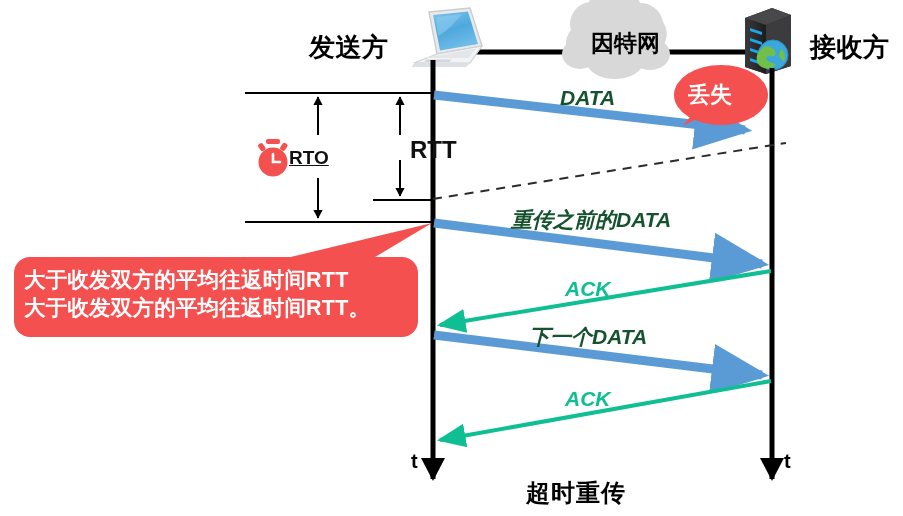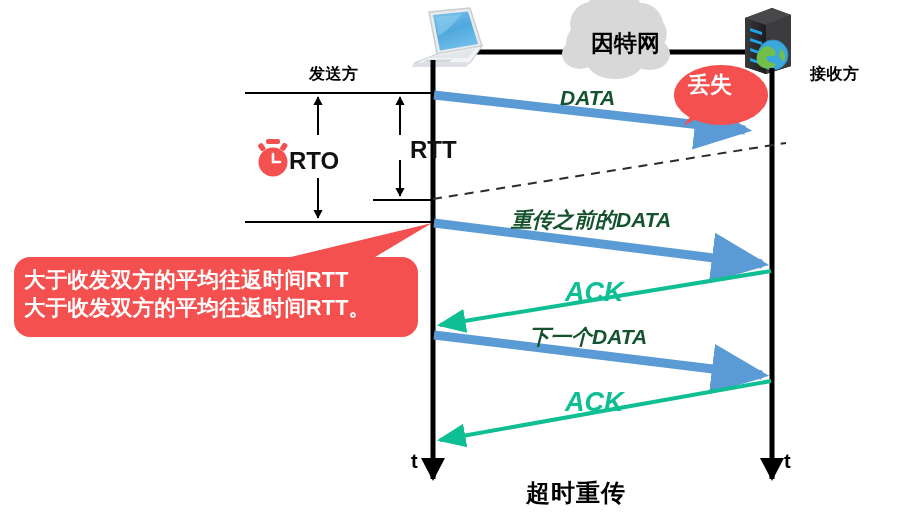--- a/index.html
+++ b/index.html
@@ -24,46 +24,46 @@
     width: 903px;
     height: 516px;
   }
   .lbl {
     position: absolute;
     white-space: nowrap;
     font-weight: bold;
     line-height: 1.15;
   }
   .lbl-endpoint {
-    font-size: 16px;
+    font-size: 26px;
     color: #000000;
     letter-spacing: 0.5px;
-    margin-top: 32px;
   }
   .lbl-cloud {
     font-size: 23px;
     color: #000000;
   }
   .lbl-lost {
     font-size: 22px;
     color: #ffffff;
   }
   .lbl-msg-blue {
     font-size: 21px;
     color: #14532d;
     font-style: italic;
   }
   .lbl-msg-green {
-    font-size: 27px;
+    font-size: 21px;
     color: #0FBF93;
     font-style: italic;
   }
   .lbl-rto {
-    font-size: 24px;
+    font-size: 19px;
     color: #111111;
+    text-decoration: underline;
   }
   .lbl-rtt {
     font-size: 24px;
     color: #111111;
   }
   .lbl-t {
     font-size: 20px;
     color: #000000;
   }
   .lbl-caption {
@@ -210,21 +210,21 @@
       <rect x="14" y="257" width="404" height="80" rx="16" fill="#F4504F"></rect>
     </g>
   </svg>
 
   <div class="lbl lbl-endpoint" style="left:309px; top:33px;">发送方</div>
 
   <div class="lbl lbl-endpoint" style="left:810px; top:33px;">接收方</div>
 
   <div class="lbl lbl-cloud" style="left:567px; top:30px;margin-left:24px;">因特网</div>
 
-  <div class="lbl lbl-lost" style="left:688px; top:72px;">丢失</div>
+  <div class="lbl lbl-lost" style="left:688px; top:82px;">丢失</div>
 
   <div class="lbl lbl-rto" style="left:289px; top:147px;">RTO</div>
 
   <div class="lbl lbl-rtt" style="left:374px; top:136px;margin-left:36px;">RTT</div>
 
   <div class="lbl lbl-msg-blue" style="left:560px; top:86px;">DATA</div>
 
   <div class="lbl lbl-msg-blue" style="left:511px; top:208px;">重传之前的DATA</div>
 
   <div class="lbl lbl-msg-green" style="left:565px; top:277px;">ACK</div>

